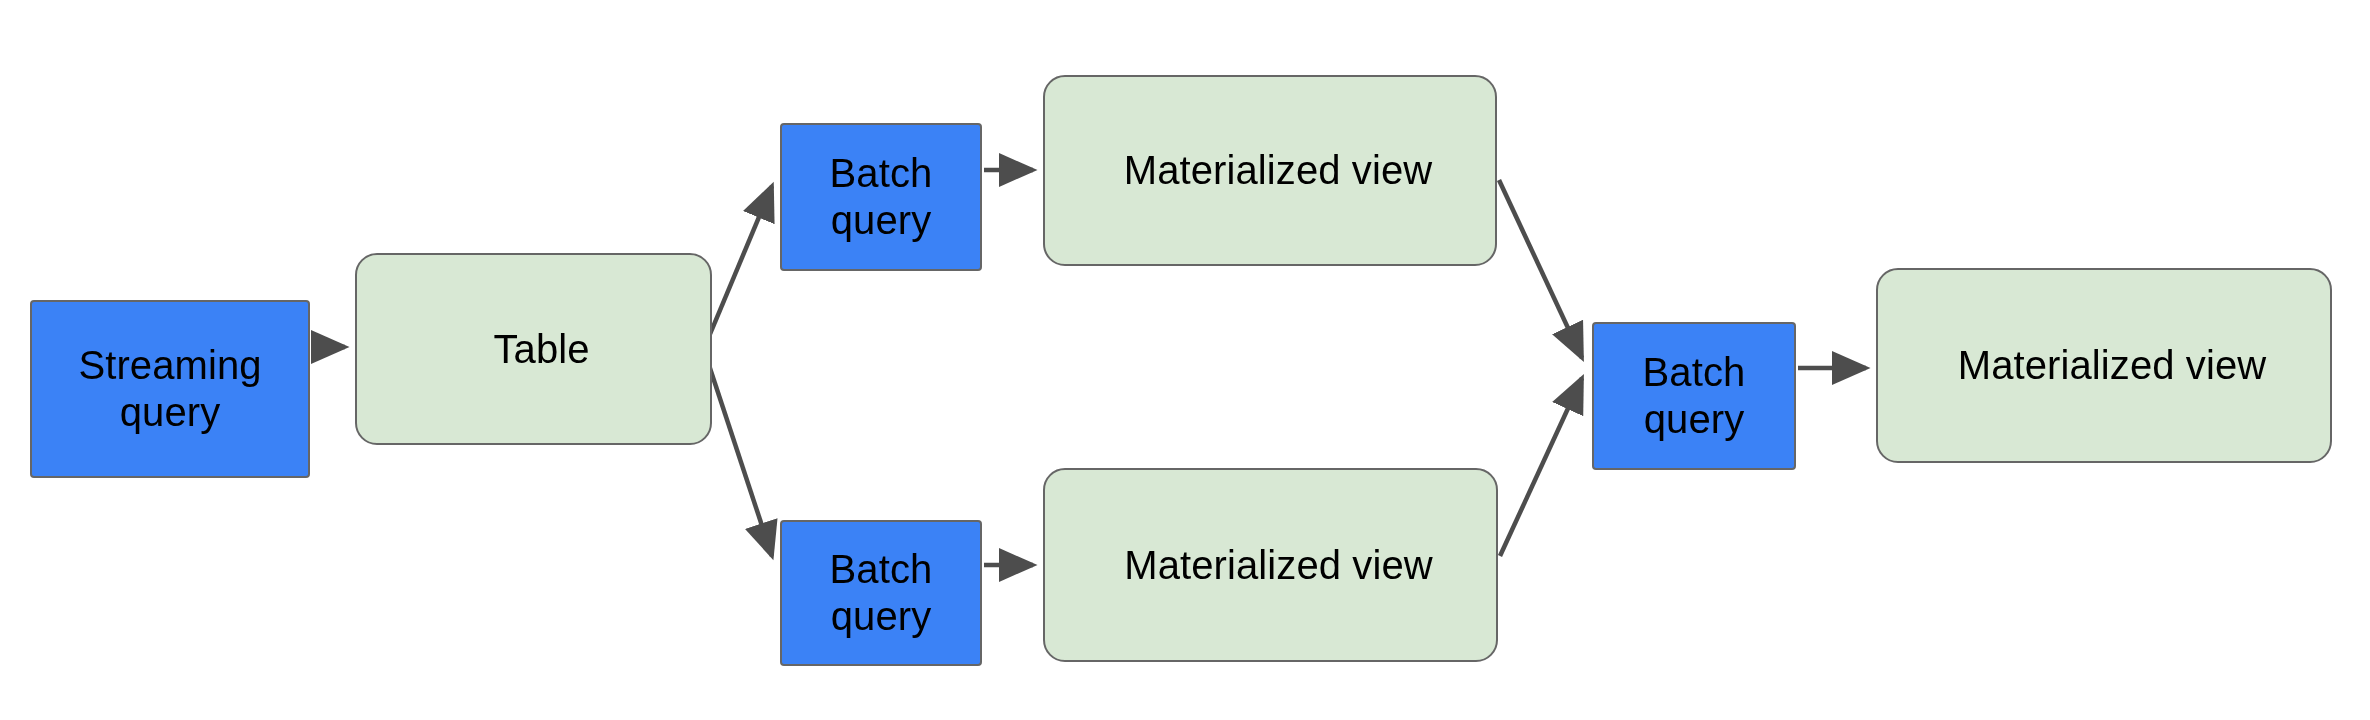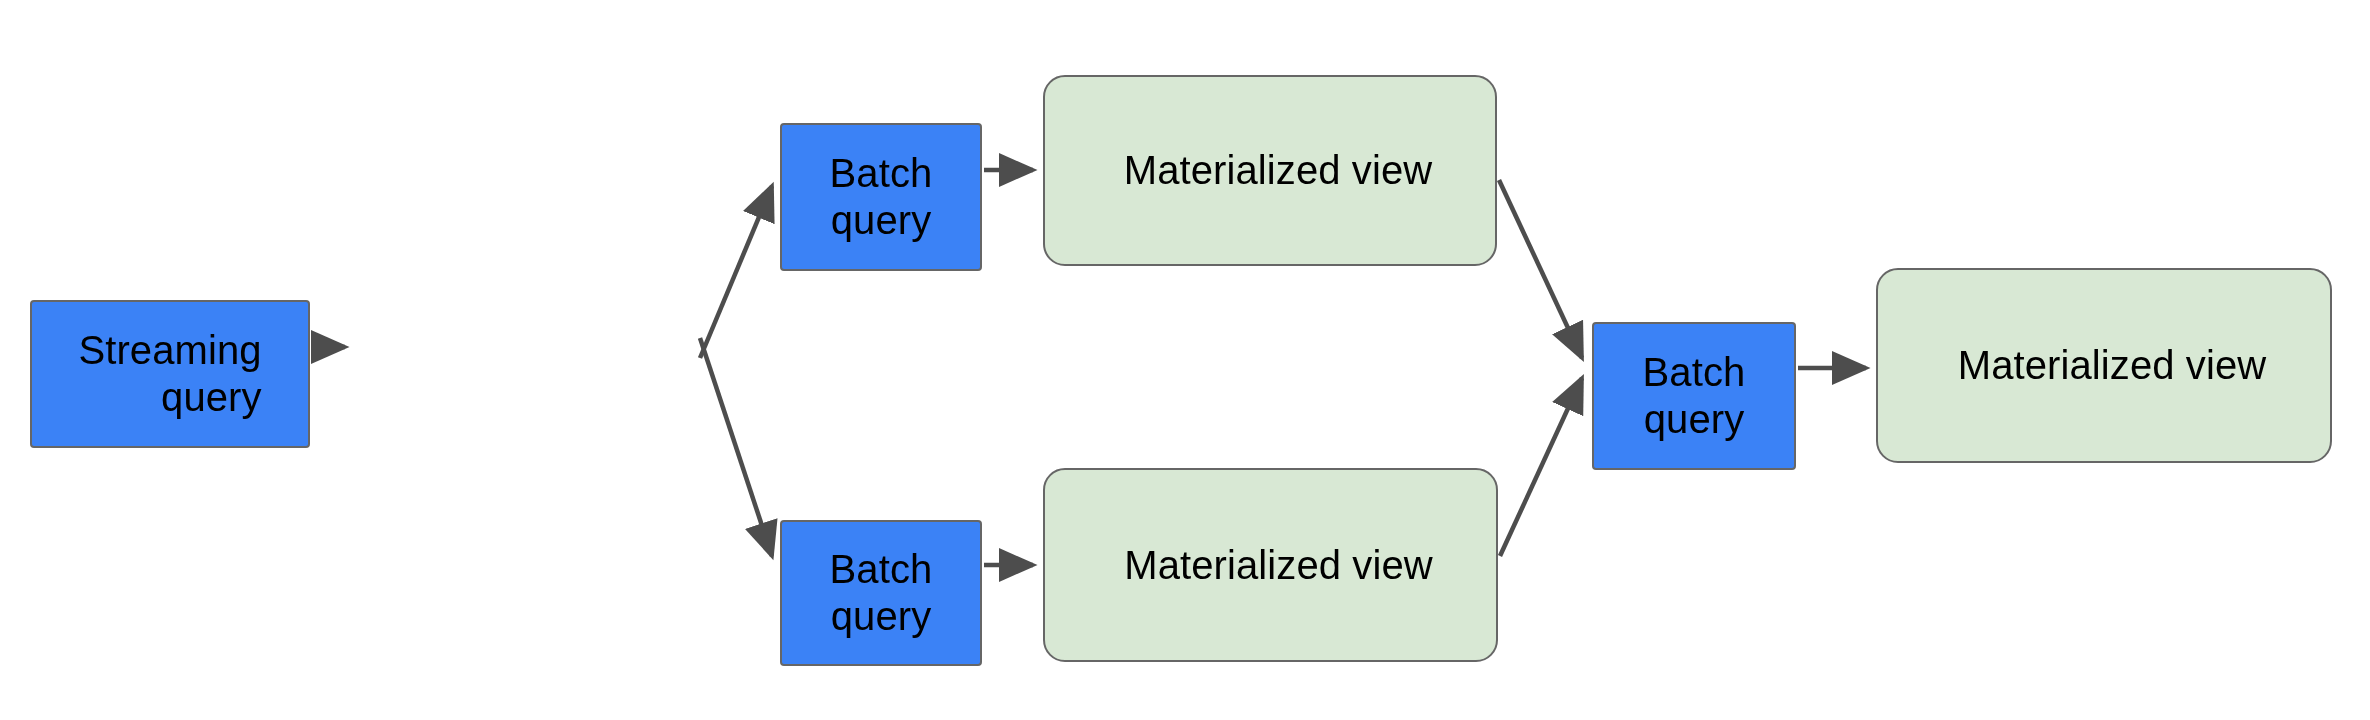--- a/index.html
+++ b/index.html
@@ -78,25 +78,28 @@
 
     <path d="M 984 565 L 1033 565" fill="none" stroke="#4d4d4d" stroke-width="4.5" marker-end="url(#arrowhead)"></path>
 
     <path d="M 1499 180 L 1582 358" fill="none" stroke="#4d4d4d" stroke-width="4.5" marker-end="url(#arrowhead)"></path>
 
     <path d="M 1500 556 L 1582 378" fill="none" stroke="#4d4d4d" stroke-width="4.5" marker-end="url(#arrowhead)"></path>
 
     <path d="M 1798 368 L 1866 368" fill="none" stroke="#4d4d4d" stroke-width="4.5" marker-end="url(#arrowhead)"></path>
   </svg>
 
-  <div class="node node-process" style="left:30px; top:272px; width:280px; height:148px;text-align:right;">
+  <div class="node node-process" style="left:30px; top:272px; width:280px; height:178px;">
     <span class="node-label">Streaming
 query</span>
   </div>
 
+  <div class="node node-store" style="left:355px; top:253px; width:357px; height:192px;">
+    <span class="node-label">Table</span>
+  </div>
 
   <div class="node node-process" style="left:780px; top:95px; width:202px; height:148px;">
     <span class="node-label">Batch
 query</span>
   </div>
 
   <div class="node node-store" style="left:1043px; top:75px; width:454px; height:191px;">
     <span class="node-label">Materialized view</span>
   </div>
 

